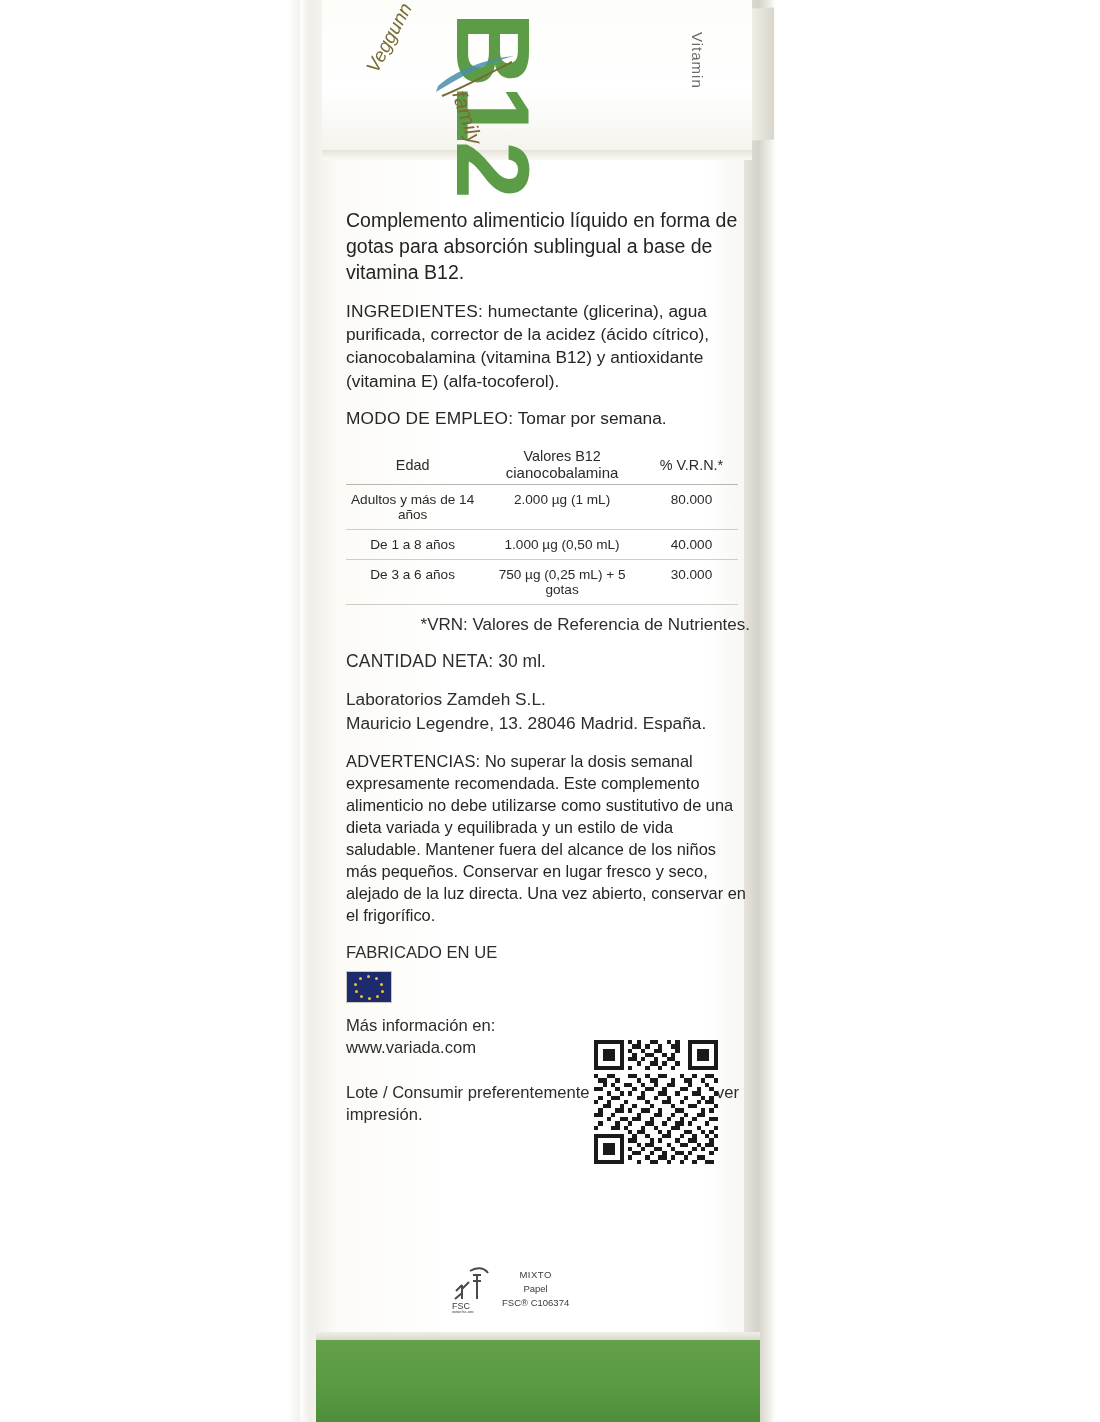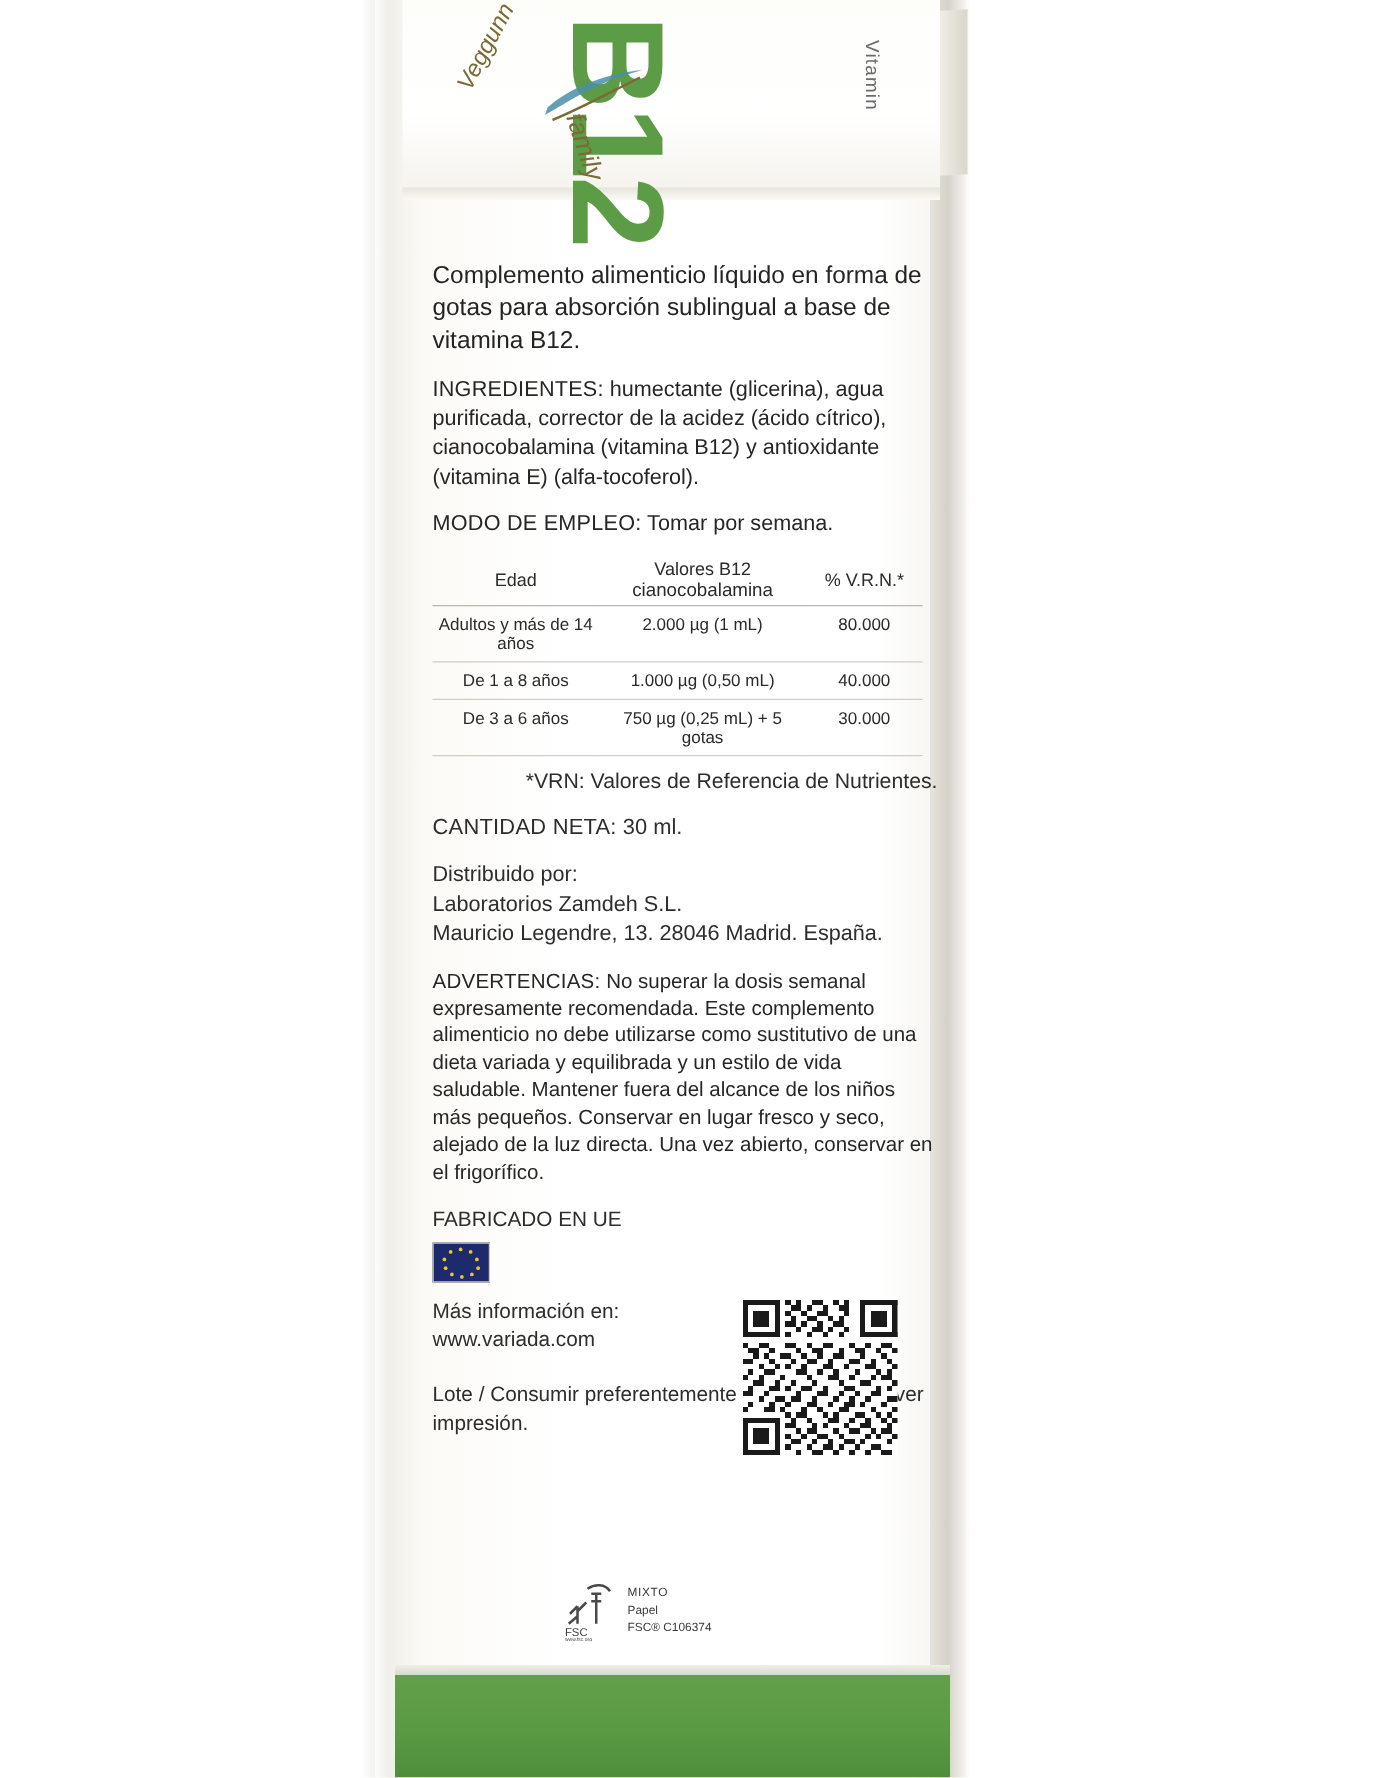--- a/index.html
+++ b/index.html
@@ -124,21 +124,21 @@
     background:#ffffff;
   }
   .lot{font-size:16.6px;line-height:1.35;margin-top:22px;}
 
   
   .fsc{
     position:absolute;left:450px;top:1258px;width:156px;height:62px;
     display:flex;align-items:center;gap:8px;
   }
   .fsc-logo{width:44px;height:48px;position:relative;}
-  .fsc-txt{font-size:9.5px;line-height:1.45;color:#3a3a3a;}
+  .fsc-txt{font-size:9.5px;line-height:1.45;color:#3a3a3a;text-align:center;}
   .fsc-txt .mixto{letter-spacing:.5px;}
 
   .shadow-left{
     position:absolute;left:288px;top:0;width:26px;height:1422px;
     background:linear-gradient(90deg,rgba(255,255,255,0) 0%,rgba(205,203,194,.55) 100%);
   }
 </style>
 </head>
 <body>
 
@@ -204,21 +204,20 @@
       </tbody>
     </table>
 
     <p class="note">*VRN: Valores de Referencia de Nutrientes.</p>
 
     <p class="netto">
       <span class="caps">CANTIDAD NETA:</span><span> 30 ml.</span>
     </p>
 
     <div class="dist">
-      <div>Distribuido por:</div>
       <div>Laboratorios Zamdeh S.L.</div>
       <div>Mauricio Legendre, 13. 28046 Madrid. España.</div>
     </div>
 
     <p class="warn">
       <span class="caps">ADVERTENCIAS:</span><span> No superar la dosis semanal expresamente recomendada. Este complemento alimenticio no debe utilizarse como sustitutivo de una dieta variada y equilibrada y un estilo de vida saludable. Mantener fuera del alcance de los niños más pequeños. Conservar en lugar fresco y seco, alejado de la luz directa. Una vez abierto, conservar en el frigorífico.</span>
     </p>
 
     <div class="made">FABRICADO EN UE</div>
 

